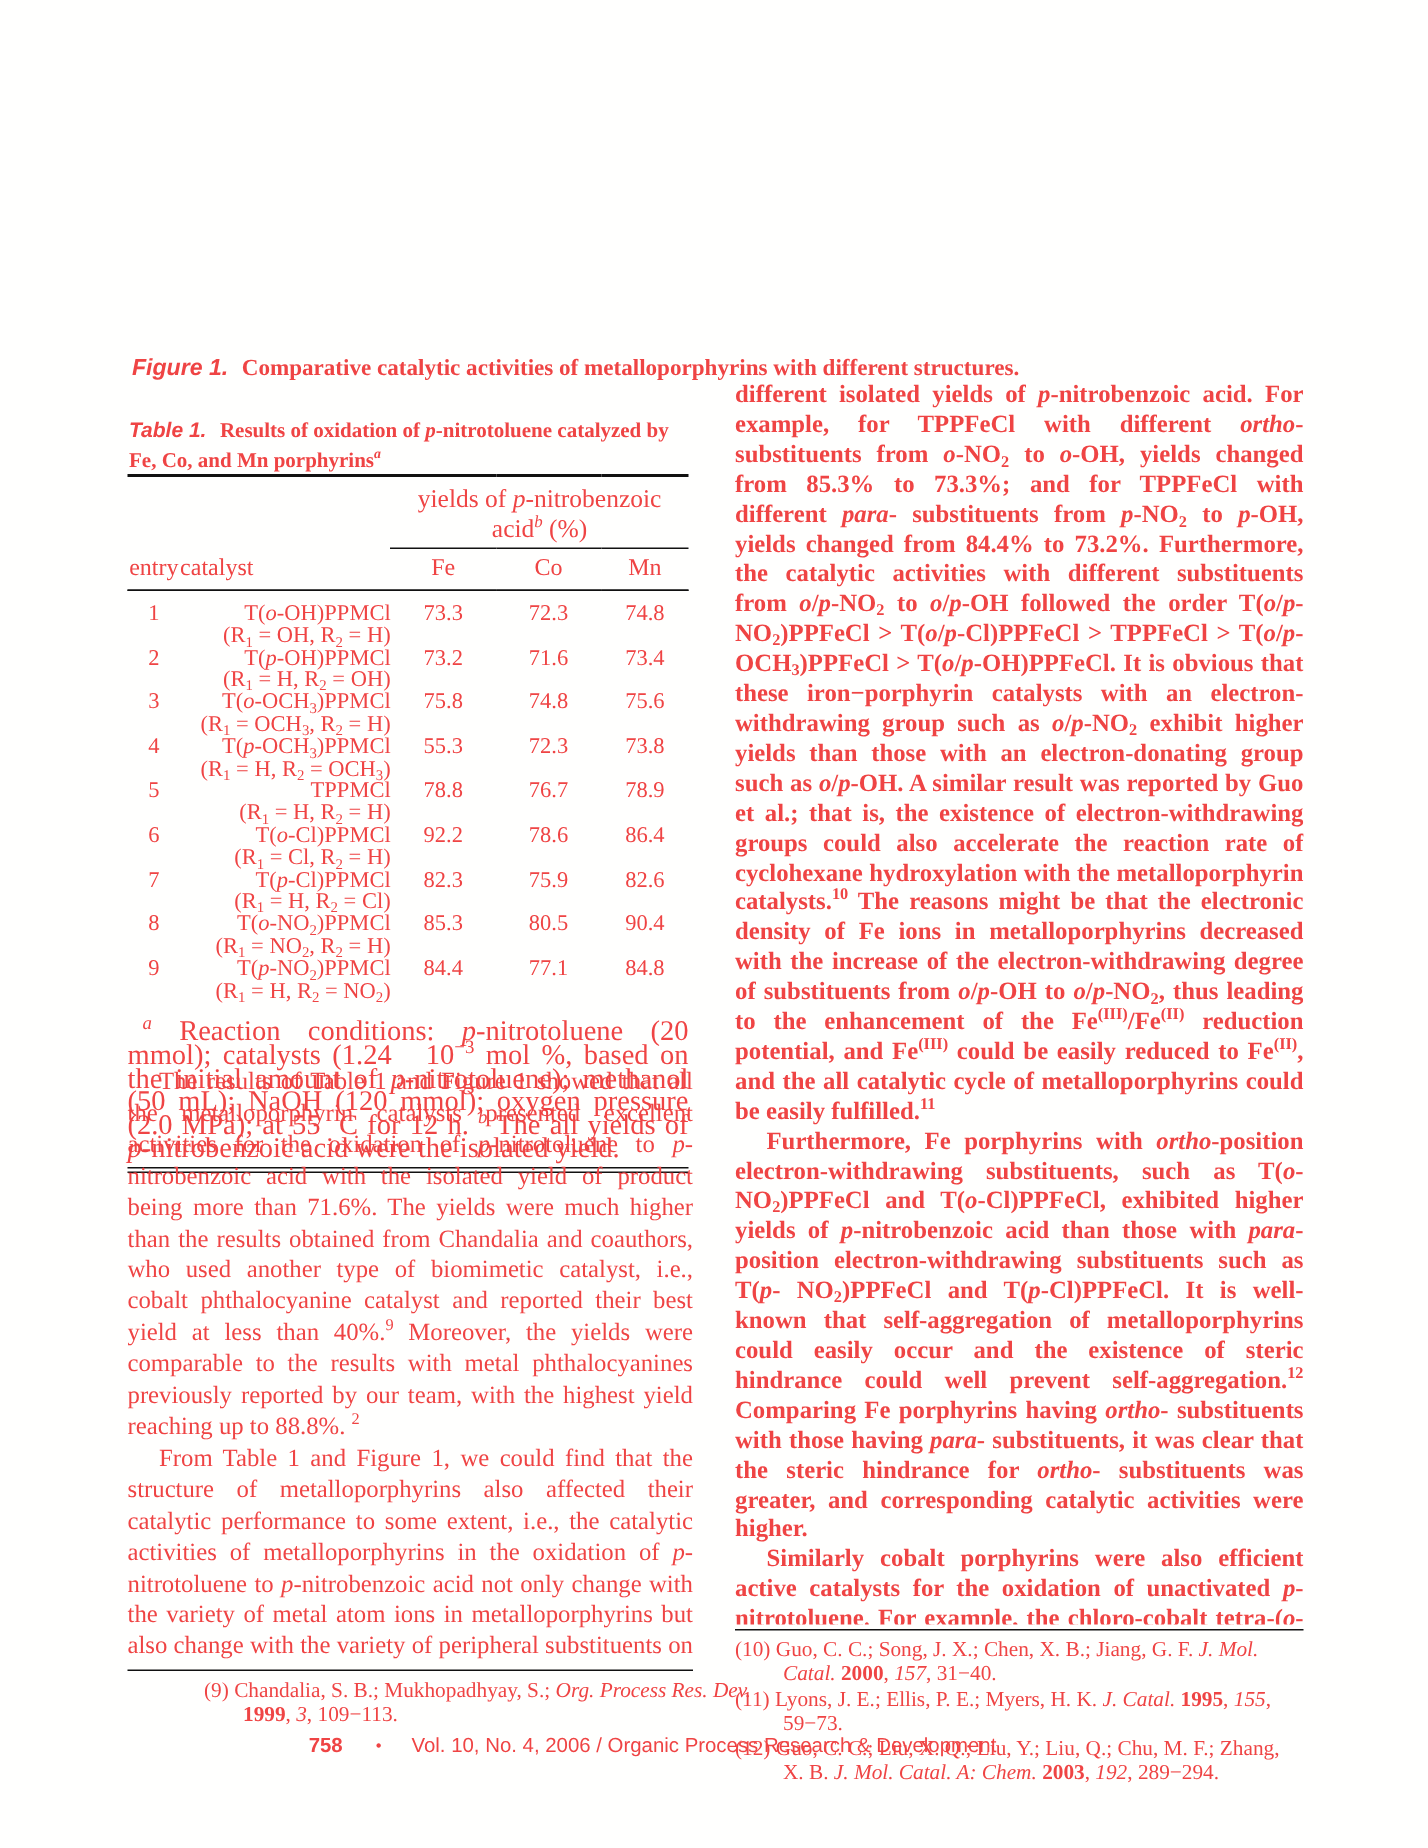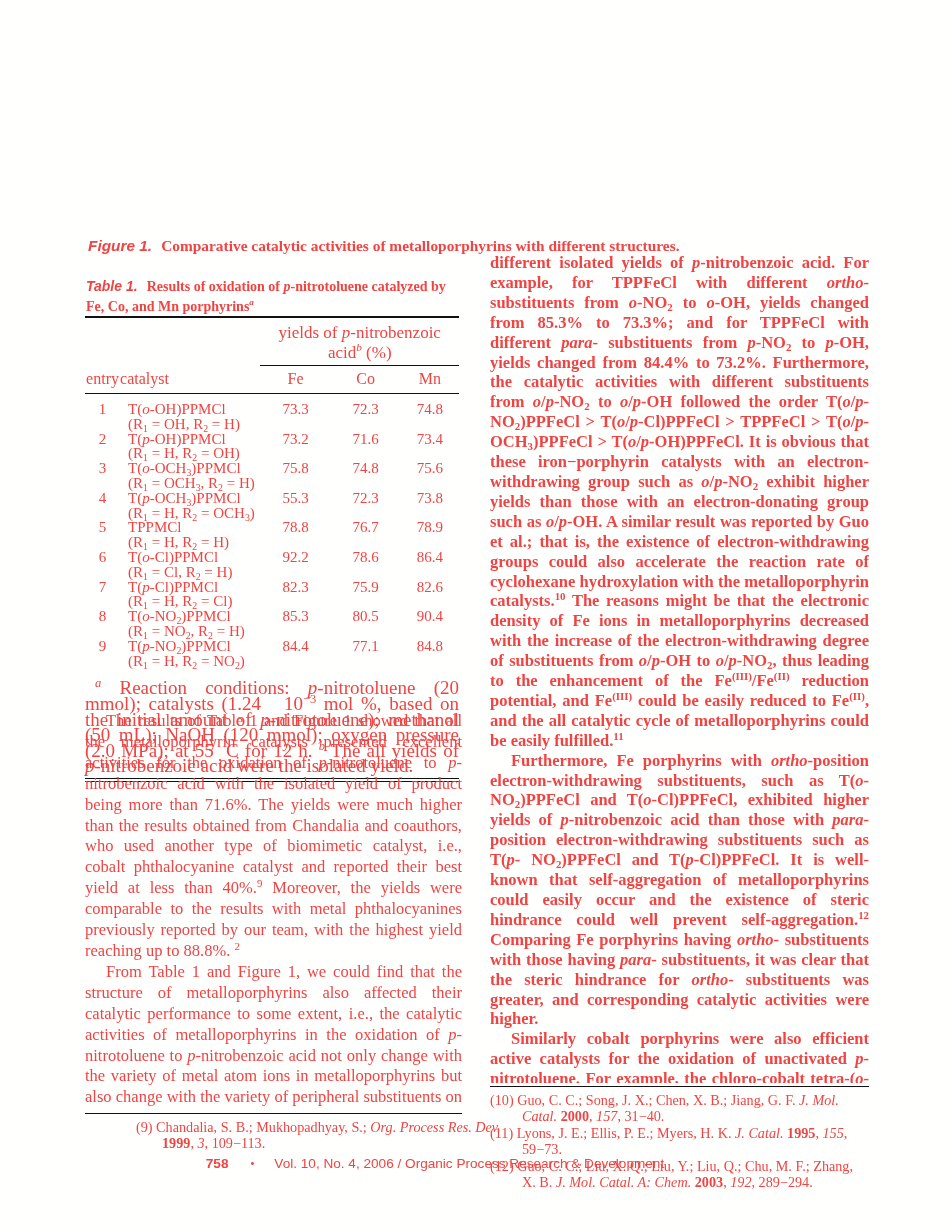--- a/index.html
+++ b/index.html
@@ -26,21 +26,21 @@
   .c-mn{width:58px;}
   .span-h{border-bottom:1px solid #111;text-align:center;
     font-size:17px;padding:5px 0 2px 0;}
   tr.hdr th{border-bottom:1.5px solid #111;padding:4px 0 5px 0;font-size:16px;}
   tr.hdr .h-entry{text-align:center;}
   tr.hdr .h-cat{text-align:left;}
   tr.hdr .h-val{text-align:center;}
   table.t1 td{vertical-align:top;line-height:14.8px;padding:0;}
   table.t1 tbody tr:first-child td{padding-top:8px;}
   td.d-entry{text-align:center;}
-  td.d-cat{text-align:left;padding-left:8px !important;}
+  td.d-cat{text-align:right;padding-left:8px !important;}
   td.d-val{text-align:center;}
   .tbl-footnote{margin:12px 0 0 0;font-size:19px;line-height:15.6px;
     text-align:justify;text-indent:10px;}
   .dbl-rule{margin-top:4px;height:2px;border-top:1px solid #111;border-bottom:1px solid #111;}
 
   
   .body-col{position:absolute;text-align:justify;font-size:16.5px;overflow:hidden;}
   #left-body{left:85px;top:711px;width:377px;height:399px;line-height:20.9px;}
   #right-body{left:490px;top:253px;width:379px;height:830px;line-height:19.9px;font-weight:bold;}
   .body-col p{margin:0;}

